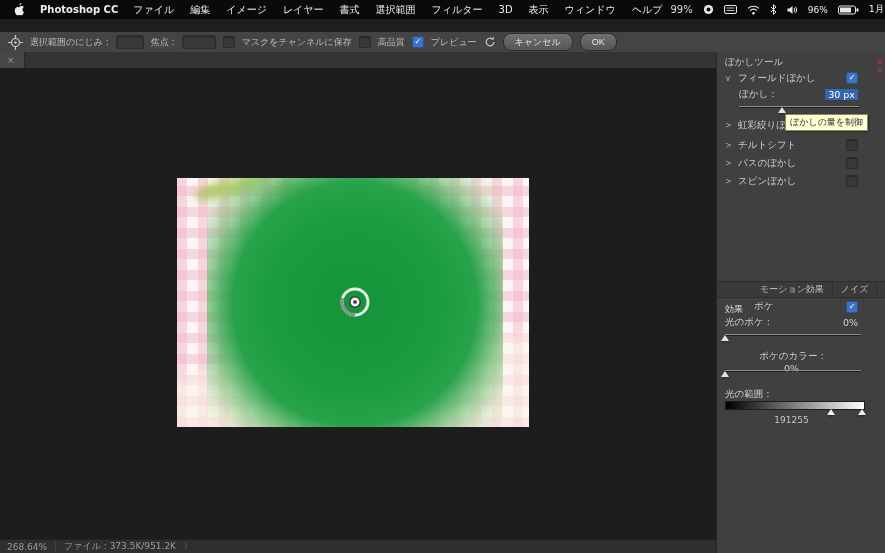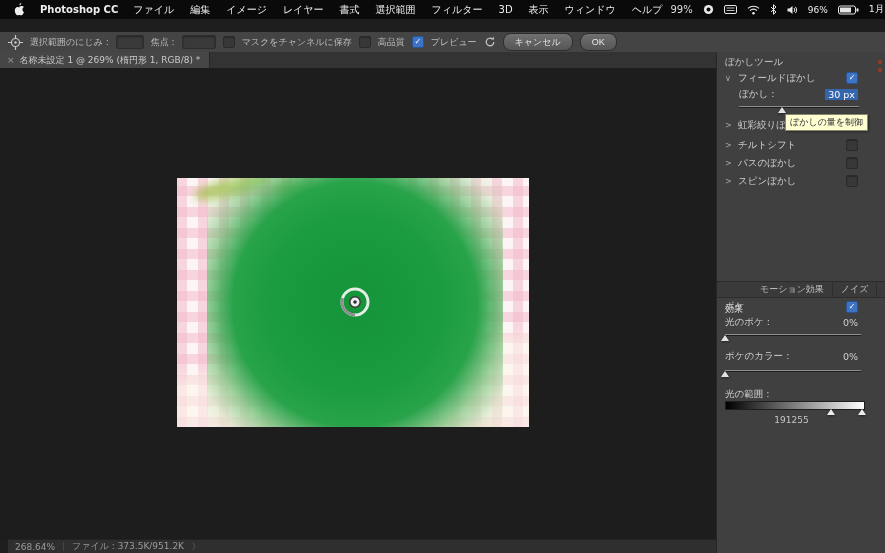--- a/index.html
+++ b/index.html
@@ -59,21 +59,21 @@
     background:rgba(252,247,233,.55);transform:rotate(-7deg);filter:blur(6px);}
   .streak{position:absolute;filter:blur(4px);border-radius:50%;}
   .s1{left:16px;top:0px;width:78px;height:18px;background:rgba(158,198,66,.75);transform:rotate(-14deg);}
   .s2{left:96px;top:6px;width:62px;height:15px;background:rgba(150,195,60,.6);transform:rotate(10deg);}
   .s3{left:150px;top:-2px;width:44px;height:12px;background:rgba(172,210,92,.55);}
   .blob{position:absolute;left:30px;top:-8px;width:296px;height:274px;
     background:radial-gradient(circle at 50% 49%,#15943a 0%,#1b9c40 42%,#28a34a 60%,
       rgba(98,186,104,.6) 74%,rgba(180,216,160,.28) 85%,rgba(255,255,255,0) 94%);}
   .pin{position:absolute;left:158px;top:104px;}
 
-  .statusbar{position:absolute;left:8px;right:0;bottom:0;height:13px;background:#2f2f2f;
+  .statusbar{position:absolute;left:0;right:0;bottom:0;height:13px;background:#2f2f2f;
     border-top:1px solid #232323;color:#9b9b9b;font-size:9px;display:flex;align-items:center;
     padding:0 7px;gap:8px;}
   .sb-div{width:1px;height:9px;background:#454545;}
   .sb-chev{color:#8b8b8b;font-size:8px;}
 
   
   .rightpanel{position:absolute;left:716px;top:52px;right:0;bottom:0;background:#404040;
     border-left:1px solid #262626;font-size:9.5px;color:#cfcfcf;overflow:hidden;}
   .bt-title{position:absolute;top:4px;left:8px;color:#c6c6c6;}
   .bt-row{position:absolute;left:8px;right:27px;height:14px;display:flex;align-items:center;gap:5px;}
@@ -96,21 +96,21 @@
     box-shadow:1px 1px 2px rgba(0,0,0,.35);}
   .scroll-mark{position:absolute;right:3px;width:4px;height:4px;background:#8a3a28;}
   .sm1{top:8px;} .sm2{top:16px;}
 
   .fx-tabs{position:absolute;left:0;right:0;top:229px;height:15px;background:#3a3a3a;
     border-top:1px solid #2c2c2c;border-bottom:1px solid #2c2c2c;display:flex;}
   .fx-tab{padding:0 8px;line-height:15px;border-right:1px solid #2e2e2e;color:#c2c2c2;font-size:9px;}
   .fx-tab.active{background:#484848;color:#dedede;margin-top:20px;}
   .fx-row{position:absolute;left:8px;right:27px;display:flex;justify-content:space-between;
     align-items:center;height:13px;}
-  .r-bokeh{top:248px;} .r-lb{top:264px;text-align:right;} .r-bc{top:298px;} .r-lr{top:336px;}
+  .r-bokeh{top:248px;margin-left:29px;} .r-lb{top:264px;text-align:right;} .r-bc{top:298px;flex-direction:column;} .r-lr{top:336px;}
   .fx-row .cb{margin-left:auto;}
   .fx-slider1{left:8px;width:136px;top:278px;}
   .fx-slider2{left:8px;width:136px;top:314px;}
   .gradwrap{position:absolute;left:8px;width:140px;height:18px;top:347px;}
   .grad{position:absolute;left:0;right:0;top:2px;height:7px;
     background:linear-gradient(90deg,#000,#fff);border:1px solid #1e1e1e;}
   .g-thumb{position:absolute;top:10px;width:0;height:0;margin-left:-4px;
     border-left:4px solid transparent;border-right:4px solid transparent;
     border-bottom:6px solid #ececec;filter:drop-shadow(0 1px 1px rgba(0,0,0,.5));}
   .fx-values{position:absolute;left:8px;right:27px;top:363px;display:flex;
@@ -215,21 +215,20 @@
         </svg>
       </span>
     <button class="btn">キャンセル</button>
     <button class="btn">OK</button>
   </div>
 
   <div class="docwin">
     <div class="tabbar">
       <div class="tab">
         <span class="close">×</span>
-        <span>名称未設定 1 @ 269% (楕円形 1, RGB/8) *</span>
       </div>
     </div>
 
     <div class="canvas">
       <div class="image">
         <div class="paper"></div>
         <div class="streak s1"></div>
         <div class="streak s2"></div>
         <div class="streak s3"></div>
         <div class="blob"></div>

